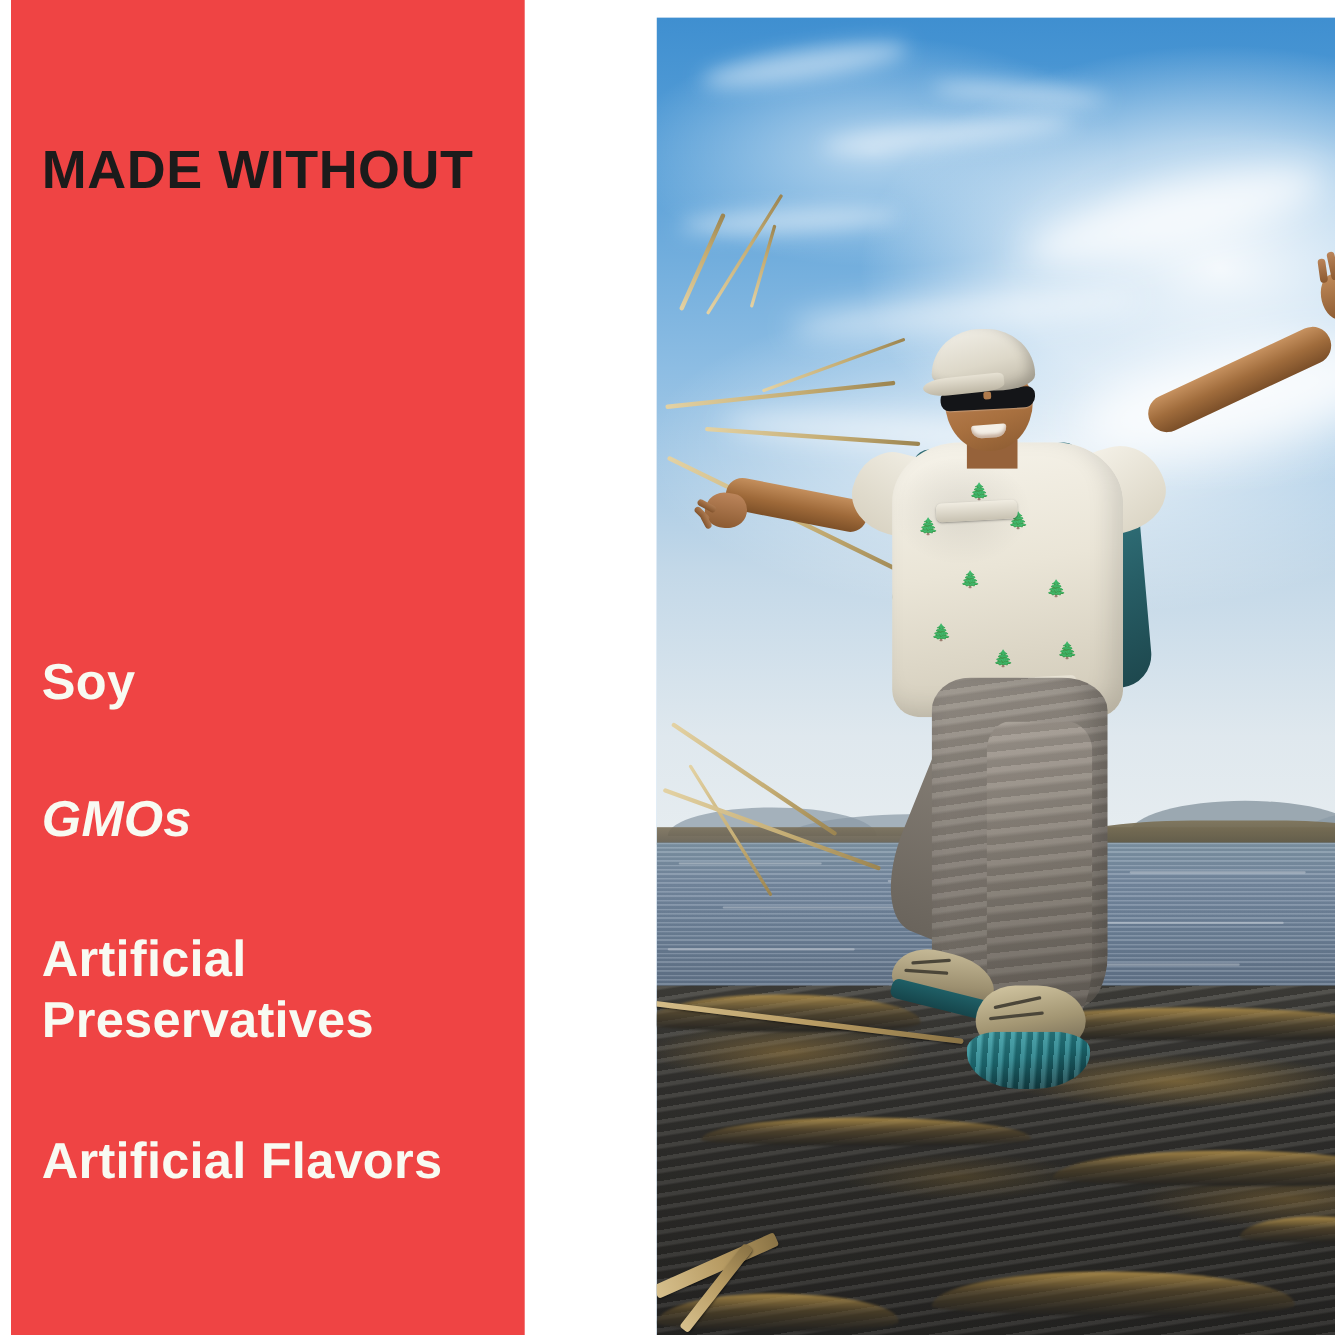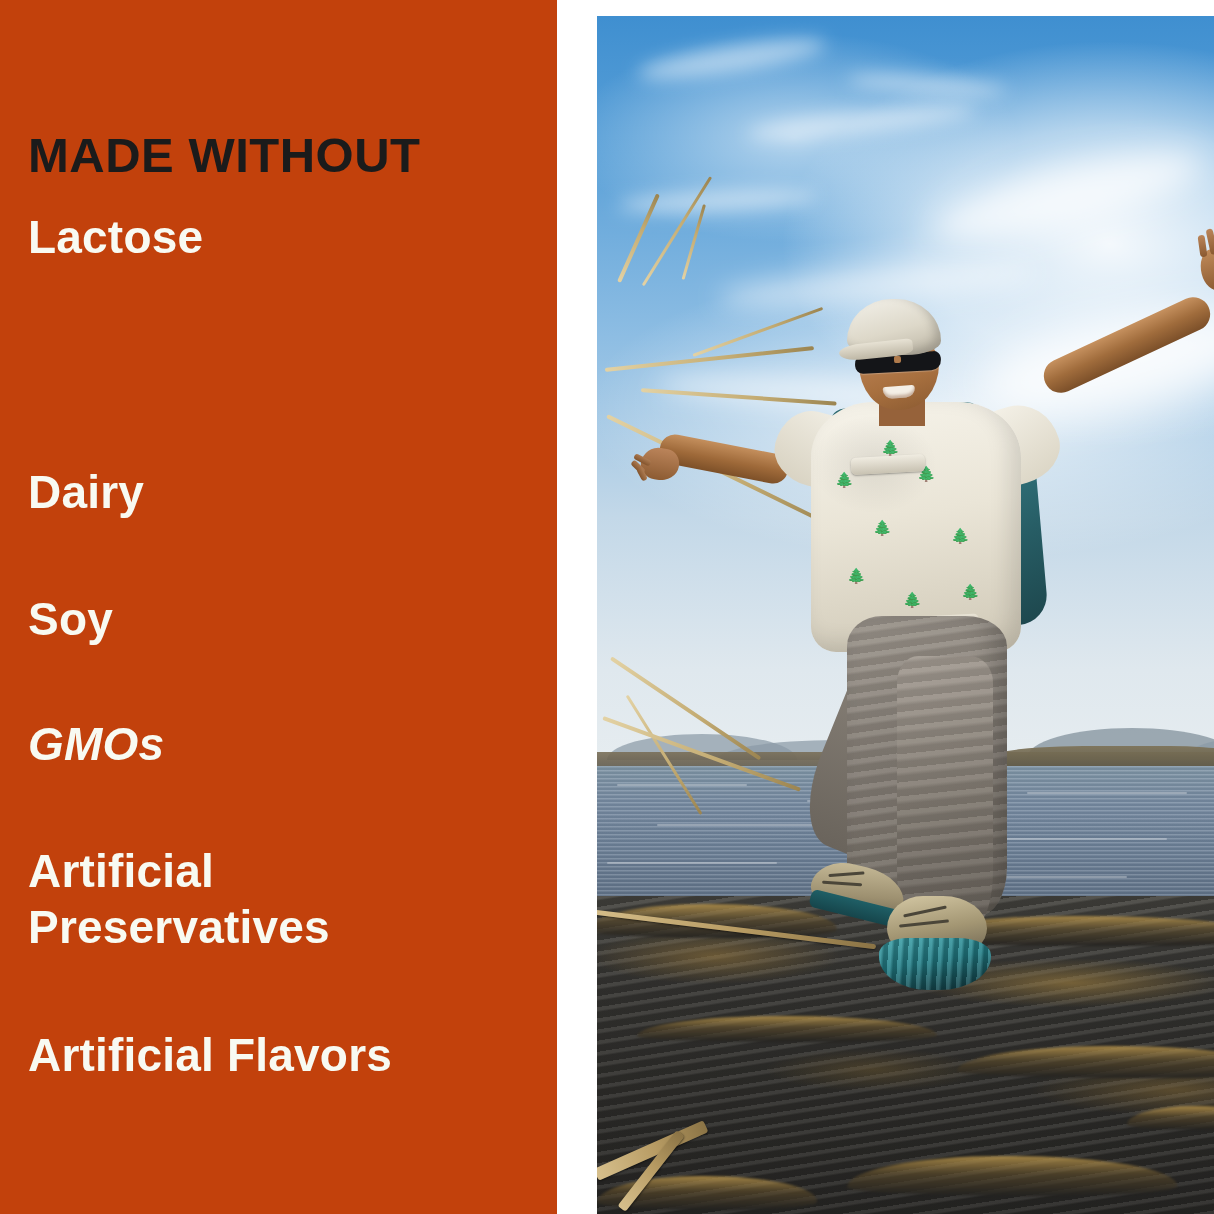--- a/index.html
+++ b/index.html
@@ -15,25 +15,25 @@
     position: relative;
     width: 1214px;
     height: 1214px;
     overflow: hidden;
     background: #ffffff;
   }
 
   
   #green-panel {
     position: absolute;
-    left: 0;
+    left: 10px;
     top: 0;
-    width: 557px;
+    width: 467px;
     height: 1214px;
-    background: #c2410c;
+    background: #ef4444;
     z-index: 5;
   }
 
   #panel-heading {
     position: absolute;
     left: 28px;
     top: 94px;
     font-size: 49px;
     line-height: 56px;
     font-weight: 700;
@@ -388,22 +388,20 @@
 </style>
 </head>
 <body>
 
 <div id="canvas">
 
   <section id="green-panel">
 
     <h1 id="panel-heading">MADE WITHOUT</h1>
 
-    <div class="free-item" id="item-0">Lactose</div>
-    <div class="free-item" id="item-2">Dairy</div>
     <div class="free-item" id="item-3">Soy</div>
     <div class="free-item" id="item-4">GMOs</div>
     <div class="free-item" id="item-5">Artificial
 Preservatives</div>
     <div class="free-item" id="item-6">Artificial Flavors</div>
   </section>
 
   <figure id="photo">
 
     <div class="sky">

